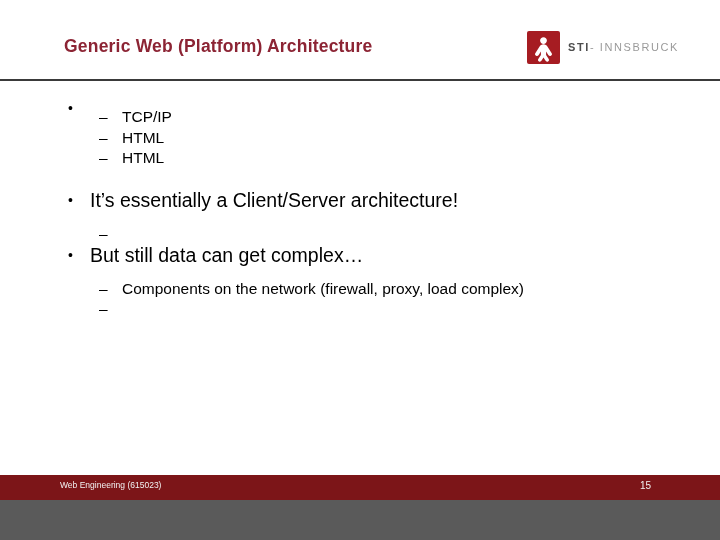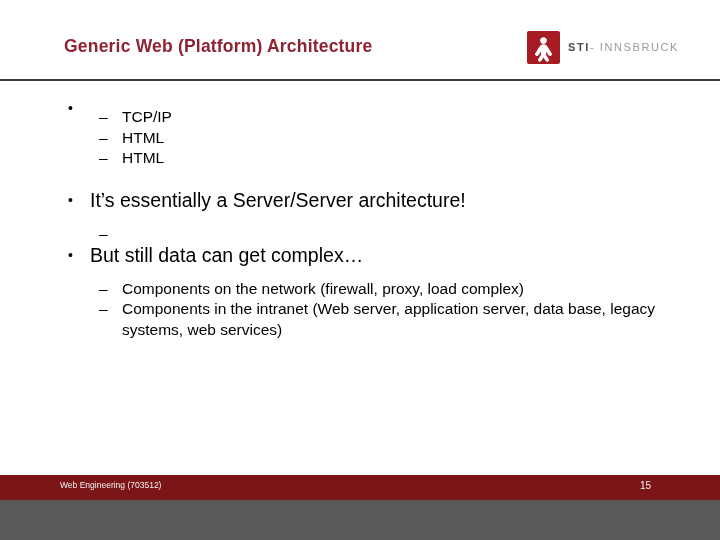--- a/index.html
+++ b/index.html
@@ -195,44 +195,43 @@
     </div>
     <div class="bullet-l2">
       <span class="marker">–</span>
       <span>HTML</span>
     </div>
 
     <div class="group-gap-lg"></div>
 
     <div class="bullet-l1">
       <span class="marker">•</span>
-      <span>It’s essentially a Server/Server architecture!</span>
+      <span>It’s essentially a Client/Server architecture!</span>
     </div>
     <div class="group-gap-sm"></div>
     <div class="bullet-l2">
       <span class="marker">–</span>
     </div>
 
     <div class="group-gap-lg"></div>
 
     <div class="bullet-l1">
       <span class="marker">•</span>
       <span>But still data can get complex…</span>
     </div>
     <div class="group-gap-sm"></div>
     <div class="bullet-l2">
       <span class="marker">–</span>
       <span>Components on the network (firewall, proxy, load complex)</span>
     </div>
     <div class="bullet-l2">
       <span class="marker">–</span>
-      <span>Components in the intranet (Web server, application server, data base, legacy systems, web services)</span>
     </div>
 
   </div>
 
   <div class="footer-bar">
-    <div class="footer-label">Web Engineering (703512)</div>
+    <div class="footer-label">Web Engineering (615023)</div>
     <div class="footer-page">15</div>
   </div>
   <div class="footer-band"></div>
 
 </div>
 
 </body></html>

